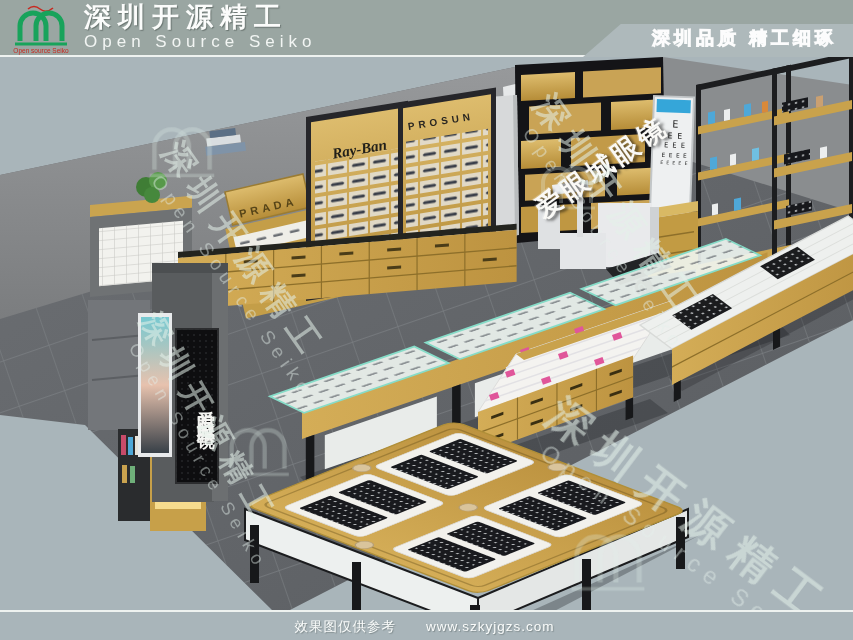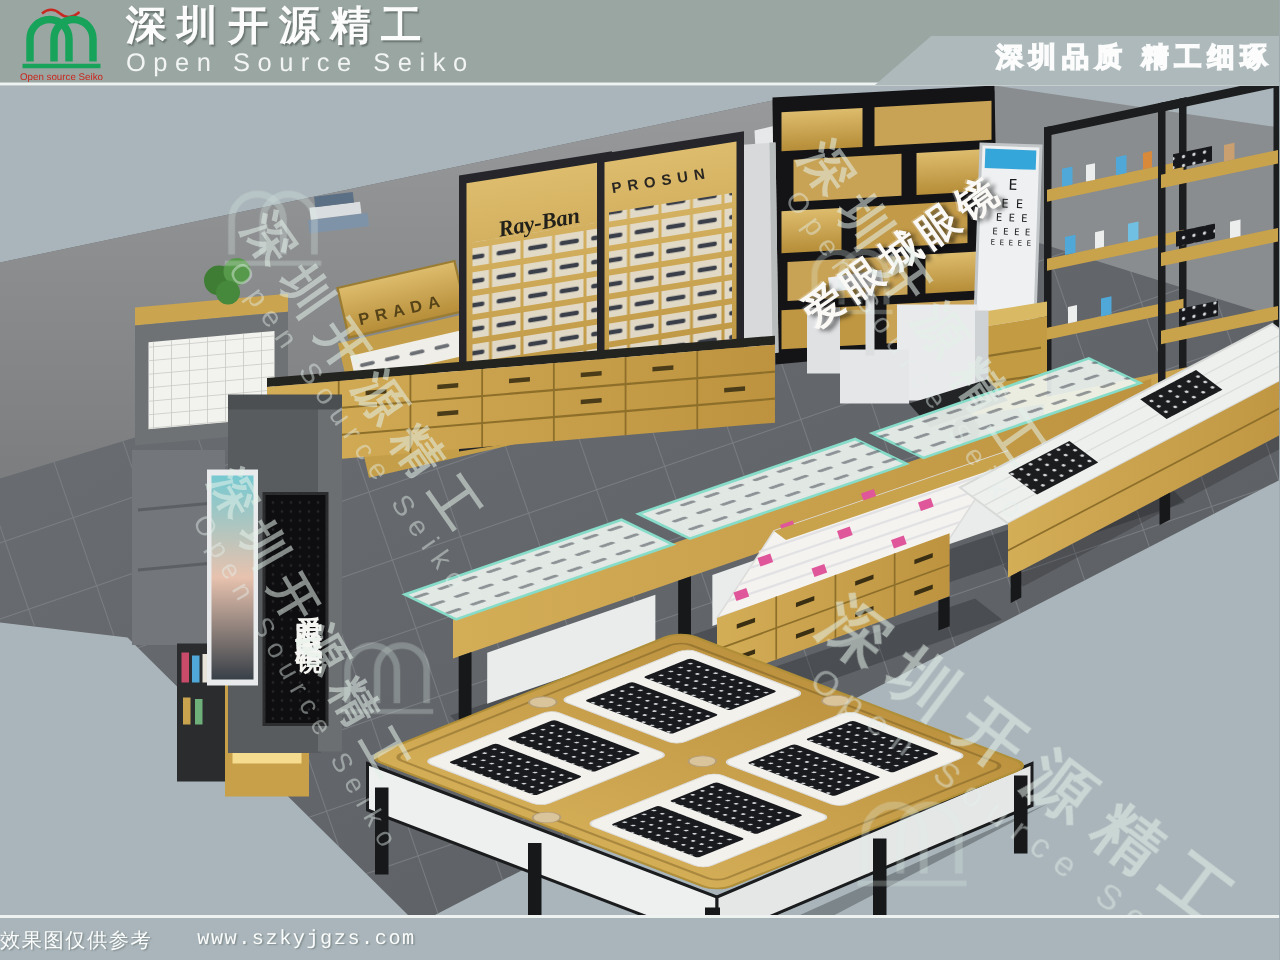--- a/index.html
+++ b/index.html
@@ -12,21 +12,21 @@
             border-bottom:2px solid #eef2f0; display:flex; align-items:center;
             padding-left:8px; z-index:30; }
   .header-band { position:absolute; right:0; top:24px; width:270px; height:33px;
             background:#aeb9bb; clip-path:polygon(14% 0,100% 0,100% 100%,0 100%);
             pointer-events:none; }
   .logo-box { width:66px; height:54px; flex:0 0 auto; }
   .brand-text { margin-left:10px; color:#fbfcfb; }
   .brand-cn { font-size:27px; font-weight:bold; letter-spacing:7px;
               text-shadow:1px 1px 1px rgba(60,70,66,.5); line-height:1.05; }
   .brand-en { font-size:17px; letter-spacing:5px; color:#f2f5f3; }
-  .tagline { position:absolute; right:4px; bottom:5px; font-size:18px;
+  .tagline { position:absolute; right:16px; bottom:5px; font-size:18px;
              font-weight:bold; letter-spacing:4px;
              color:rgba(255,255,255,0.22);
              -webkit-text-stroke:1px rgba(255,255,255,0.95); }
 
   
   .scene { position:relative; width:853px; height:553px; background:#a9b5ba;
            overflow:hidden; }
   .scene svg { position:absolute; left:0; top:0; }
   .overlay { position:absolute; pointer-events:none; }
 
@@ -64,23 +64,23 @@
   .wm2 .en { font-size:23px; letter-spacing:8px; }
   .wm3 { left:188px; top:76px; transform:rotate(55deg); }
   .wm3 .cn { font-size:33px; letter-spacing:10px; }
   .wm3 .en { font-size:19px; letter-spacing:6px; }
   .wm4 { left:166px; top:248px; transform:rotate(60deg); }
   .wm4 .cn { font-size:31px; letter-spacing:9px; }
   .wm4 .en { font-size:18px; letter-spacing:6px; }
 
   
   .footer { height:31px; background:#a9b5ba; border-top:2px solid #eef2f0;
-            display:flex; align-items:center; justify-content:flex-start;
+            display:flex; align-items:center; justify-content:center;
             gap:30px; padding-right:4px; color:#fafcfb; font-size:13.5px;
-            letter-spacing:1px; text-shadow:1px 1px 1px rgba(70,80,78,.4);font-family:Liberation Mono, monospace; }
+            letter-spacing:1px; text-shadow:1px 1px 1px rgba(70,80,78,.4); }
 </style>
 </head>
 <body>
 
 <div class="canvas">
 
   <div class="header">
     <div class="header-band"></div>
     <svg class="logo-box" viewBox="0 0 66 54">
       <path d="M20 8 q6 -5 12 0 q6 5 13 -1" stroke="#c8281f" stroke-width="1.6" fill="none"></path>

